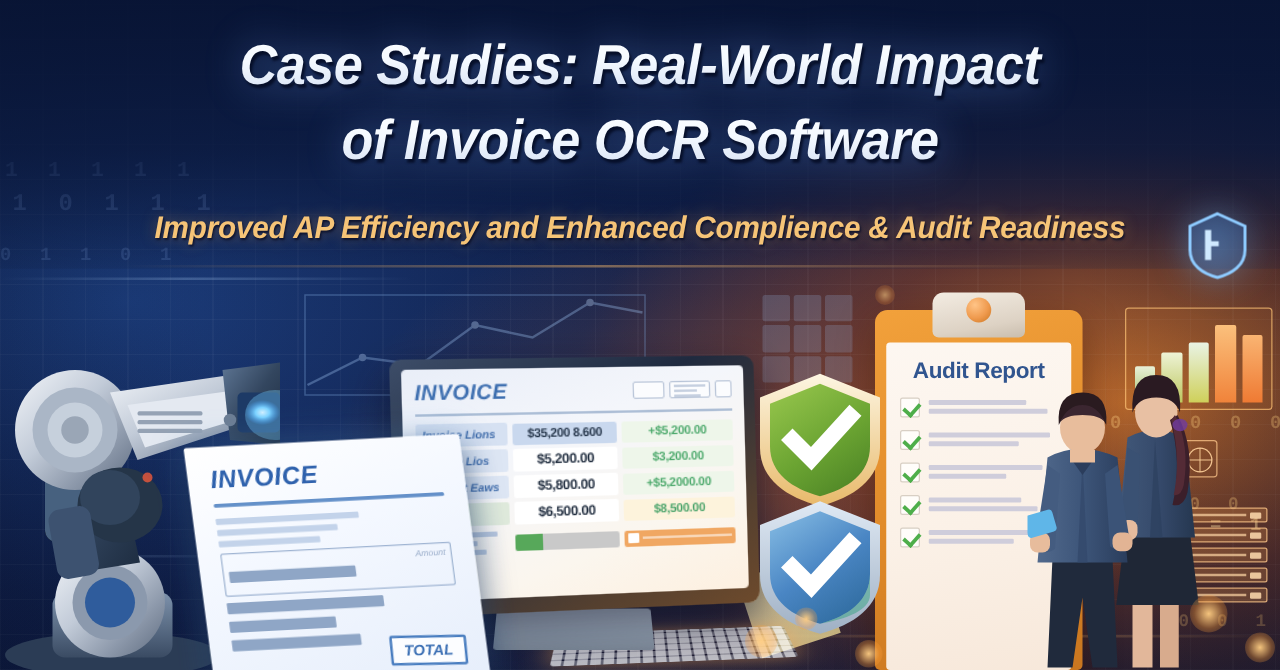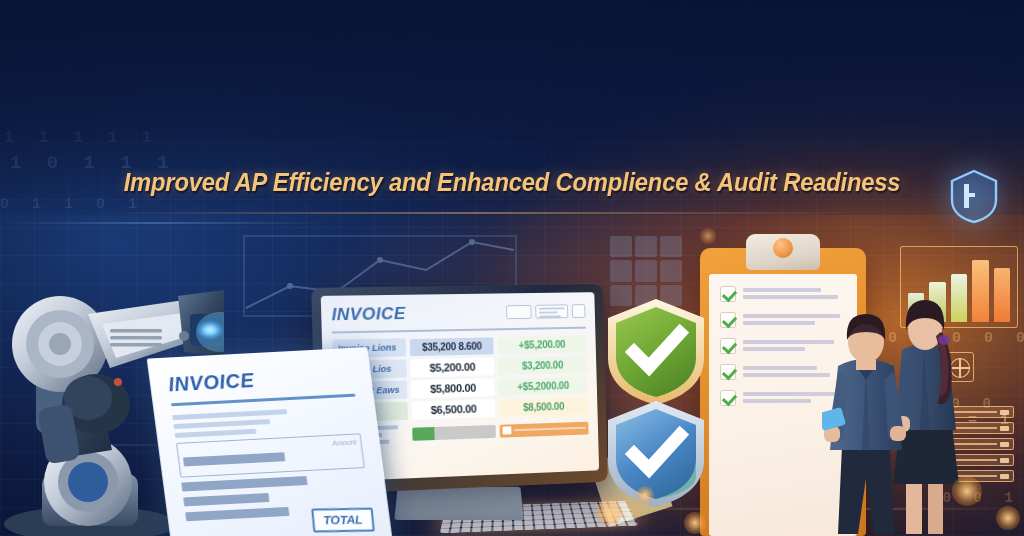--- a/index.html
+++ b/index.html
@@ -351,20 +351,24 @@
     <polyline points="6,78 50,56 96,62 140,30 186,40 232,12 274,20" fill="none" stroke="#9fc4f2" stroke-width="2"></polyline>
     <circle cx="50" cy="56" r="3" fill="#bcd8fb"></circle>
       <circle cx="140" cy="30" r="3" fill="#bcd8fb"></circle>
     <circle cx="232" cy="12" r="3" fill="#bcd8fb"></circle>
     <rect x="4" y="6" width="272" height="80" fill="none" stroke="#7fa9dd" stroke-width="1.2"></rect>
   </svg>
 
   <div class="bg-vignette"></div>
   <div class="bg-topfade"></div>
 
+  <div class="title-wrap">
+    <div class="title-line">Case Studies: Real-World Impact</div>
+    <div class="title-line">of Invoice OCR Software</div>
+  </div>
   <div class="subtitle">Improved AP Efficiency and Enhanced Complience &amp; Audit Readiness</div>
 
   <svg class="hud-badge" viewBox="0 0 52 56">
     <path d="M26 3 L48 13 V32 C48 44 38 51 26 54 C14 51 4 44 4 32 V13 Z" fill="rgba(60,120,200,0.30)" stroke="#8ecbff" stroke-width="2.4"></path>
     <path d="M30 16 h-9 v9 h6 v4 h-6 v11 h-5 V16 z" fill="#cfeaff"></path>
   </svg>
 
   <svg class="robot" viewBox="0 0 240 308">
     <defs>
       <linearGradient id="mtl" x1="0" y1="0" x2="1" y2="1">
@@ -538,20 +542,21 @@
     </defs>
     <path d="M52 3 L100 22 V62 C100 88 78 102 52 109 C26 102 4 88 4 62 V22 Z" fill="url(#shbO)"></path>
     <path d="M52 11 L92 27 V61 C92 83 74 95 52 101 C30 95 12 83 12 61 V27 Z" fill="url(#shb)"></path>
     <path d="M52 101 C74 95 92 83 92 61 V78 C92 90 74 97 52 101 Z" fill="rgba(40,160,120,0.45)"></path>
     <path d="M30 56 L45 71 L76 37" fill="none" stroke="#ffffff" stroke-width="13" stroke-linecap="square" stroke-linejoin="miter"></path>
   </svg>
 
   <div class="clipboard">
     <div class="clip-clamp"></div>
     <div class="clip-sheet">
+      <div class="clip-title">Audit Report</div>
 
       <div class="chk-row">
         <div class="chk-box"></div>
         <div class="chk-lines">
             <i style="width:76%"></i>
             <i style="width:92%"></i>
           </div>
       </div>
       <div class="chk-row">
         <div class="chk-box"></div>

